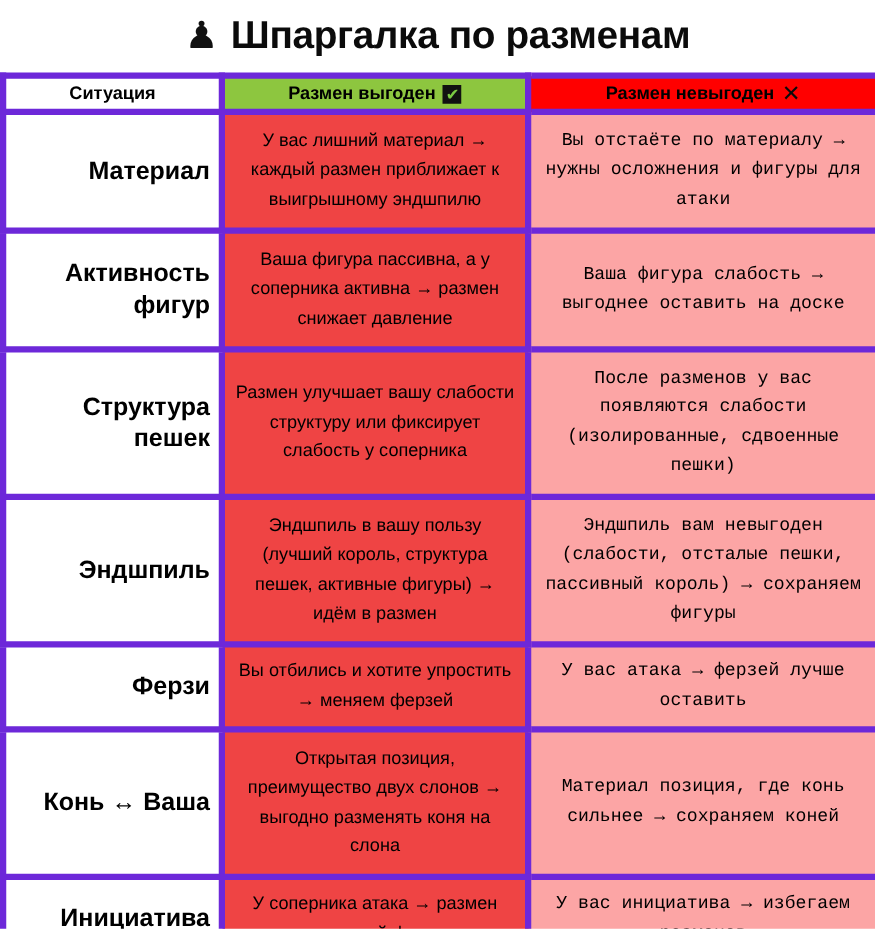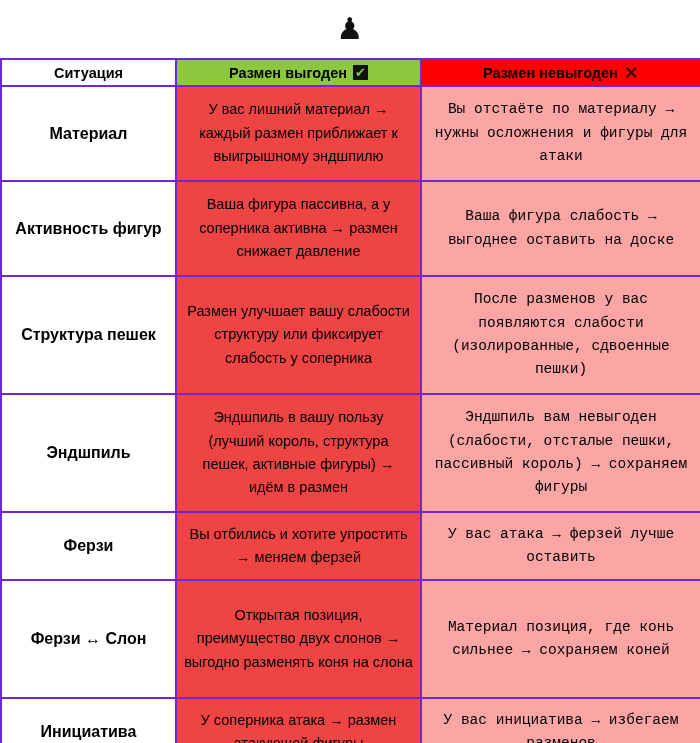--- a/index.html
+++ b/index.html
@@ -56,21 +56,21 @@
     border-collapse: collapse;
     table-layout: fixed;
     flex: 1 1 auto;
   }
   table.cheat col.c-situation { width: 175px; }
   table.cheat col.c-good      { width: 245px; }
   table.cheat col.c-bad       { width: 280px; }
 
   table.cheat th,
   table.cheat td {
-    border: 2px solid #6d28d9;
+    border: 5px solid #6d28d9;
     vertical-align: middle;
     padding: 3px 7px;
   }
 
   thead th {
     height: 27px;
     padding: 2px 6px;
     font-size: 14.5px;
     font-weight: bold;
     text-align: center;
@@ -101,23 +101,23 @@
   }
   .mark-cross {
     font-size: 18px;
     line-height: 1;
     font-weight: bold;
     color: #0a0a0a;
     transform: translateY(0px);
   }
 
   td.situation {
-    font-size: 16px;
-    font-weight: bold;
-    text-align: center;
+    font-size: 20px;
+    font-weight: bold;
+    text-align: right;
     padding-left: 8px;
     line-height: 1.25;
   }
   td.good, td.bad {
     font-size: 14.5px;
     font-weight: normal;
     text-align: center;
     line-height: 1.62;
     padding: 5px 8px;
   }
@@ -129,20 +129,21 @@
   tr[data-rowsize="4"] td { height: 118px; }
   tr[data-rowsize="2"] td { height: 68px; }
 </style>
 </head>
 <body>
 
 <div class="sheet">
 
   <div class="title-bar">
     <span class="title-icon">♟</span>
+    <span class="title-text">Шпаргалка по разменам</span>
   </div>
 
   <table class="cheat">
     <colgroup>
       <col class="c-situation">
       <col class="c-good">
       <col class="c-bad">
     </colgroup>
     <thead>
       <tr>
@@ -185,21 +186,21 @@
           <td class="situation">Эндшпиль</td>
           <td class="good">Эндшпиль в вашу пользу (лучший король, структура пешек, активные фигуры) → идём в размен</td>
           <td class="bad">Эндшпиль вам невыгоден (слабости, отсталые пешки, пассивный король) → сохраняем фигуры</td>
         </tr>
         <tr data-rowsize="2">
           <td class="situation">Ферзи</td>
           <td class="good">Вы отбились и хотите упростить → меняем ферзей</td>
           <td class="bad">У вас атака → ферзей лучше оставить</td>
         </tr>
         <tr data-rowsize="4">
-          <td class="situation">Ферзи ↔ Слон</td>
+          <td class="situation">Конь ↔ Ваша</td>
           <td class="good">Открытая позиция, преимущество двух слонов → выгодно разменять коня на слона</td>
           <td class="bad">Материал позиция, где конь сильнее → сохраняем коней</td>
         </tr>
         <tr data-rowsize="2">
           <td class="situation">Инициатива</td>
           <td class="good">У соперника атака → размен атакующей фигуры</td>
           <td class="bad">У вас инициатива → избегаем разменов</td>
         </tr>
       </tbody>
   </table>

